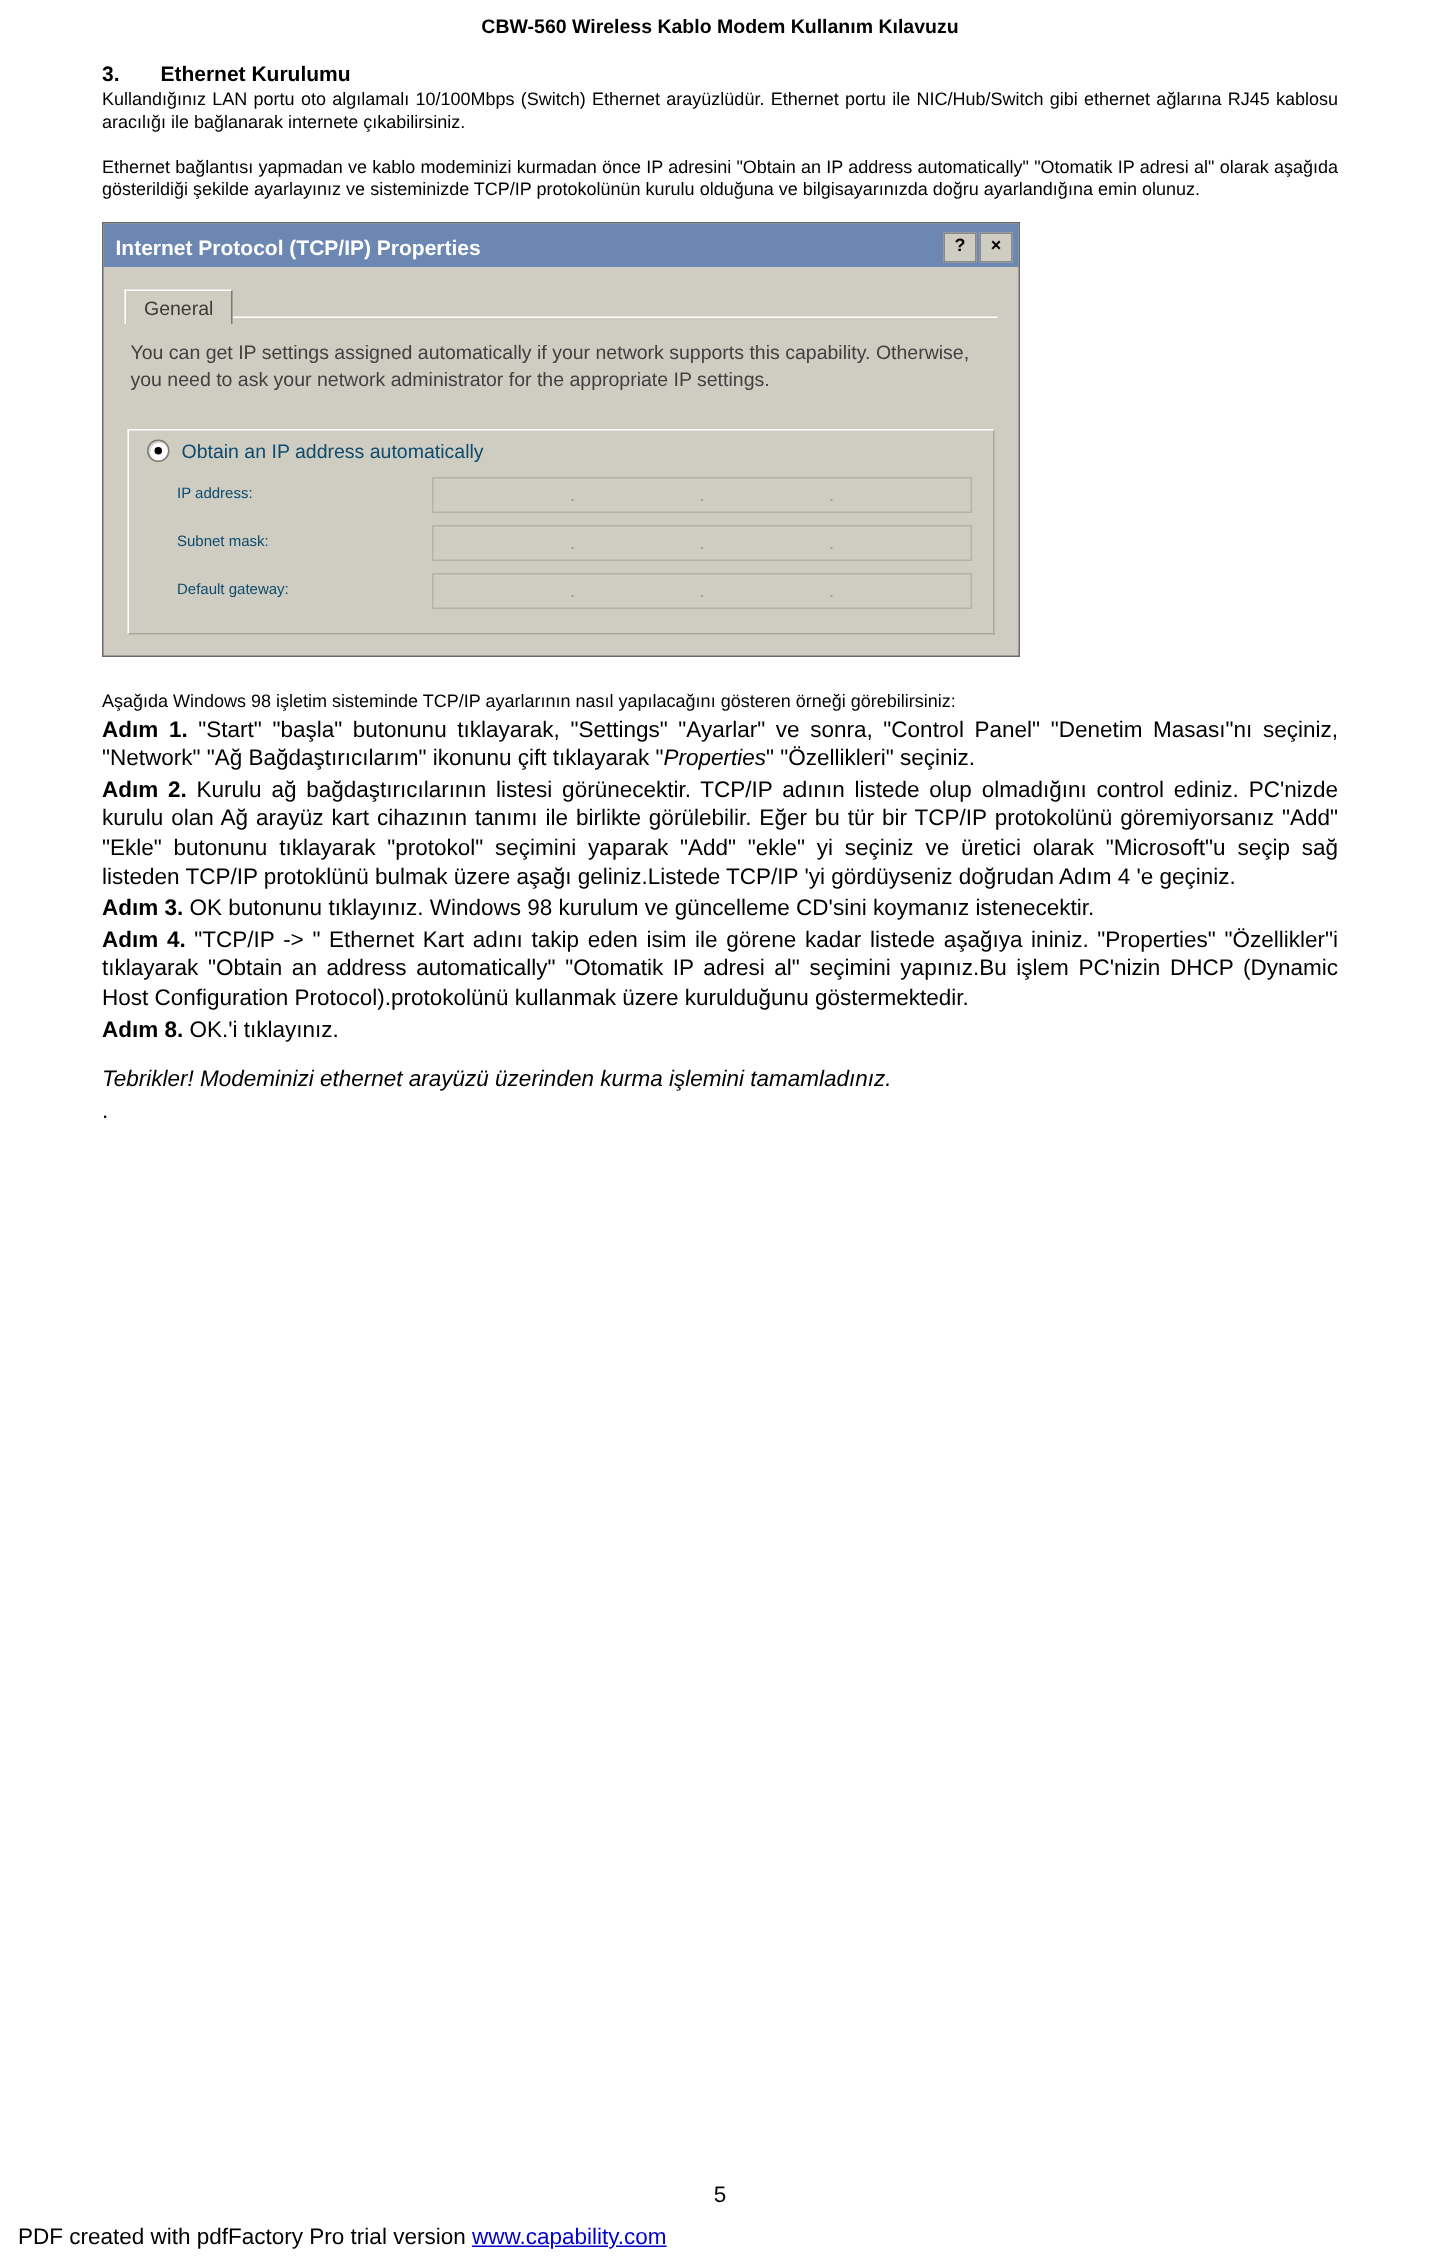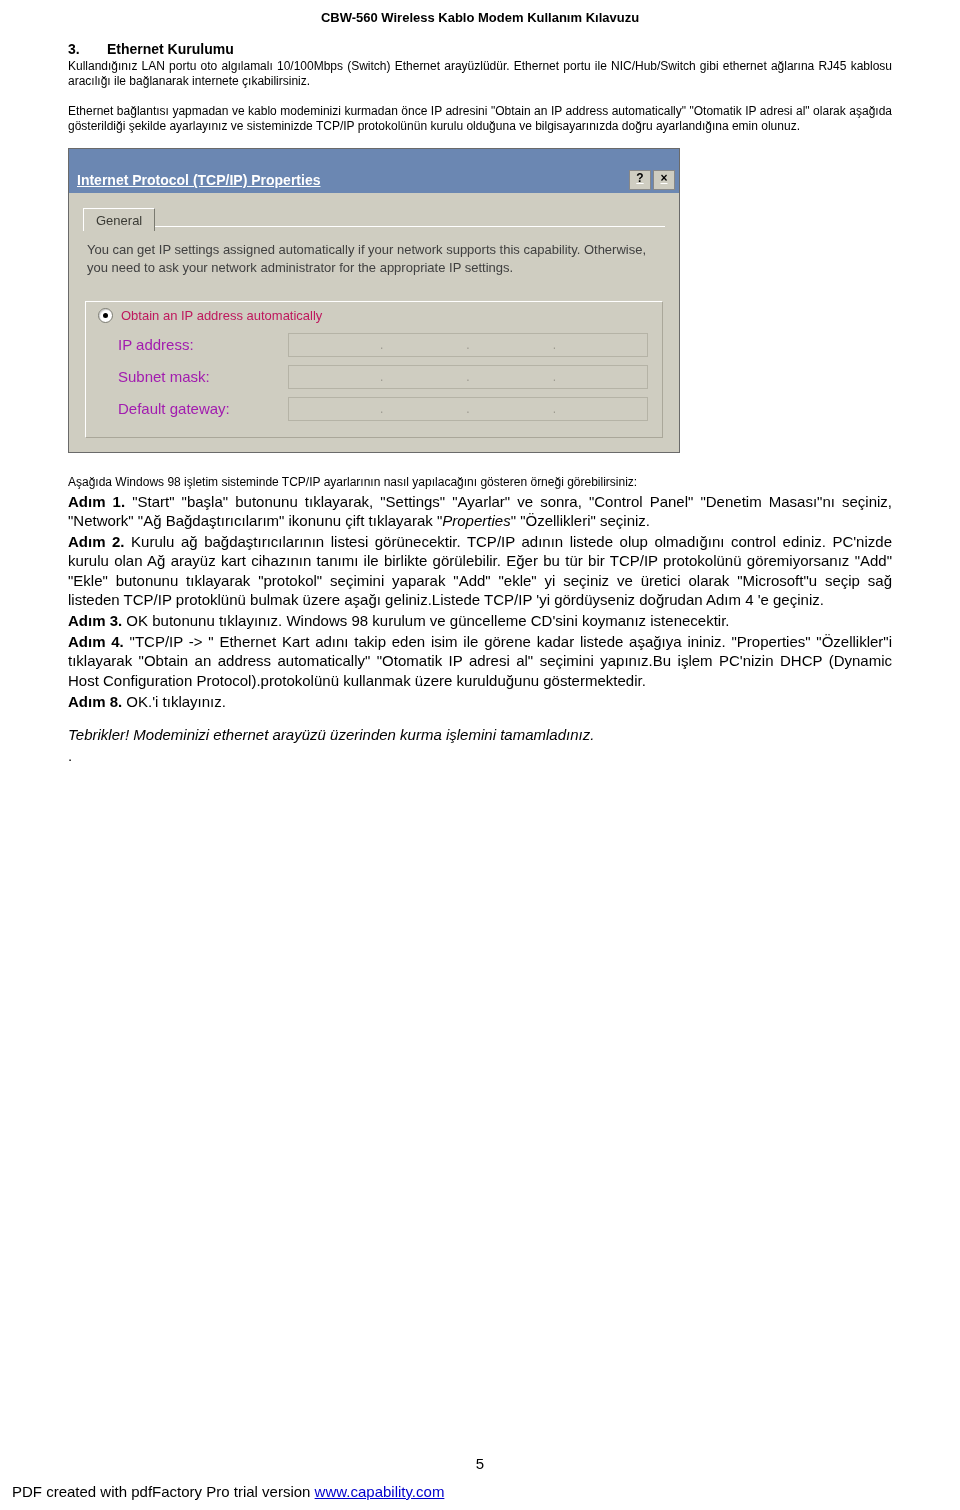--- a/index.html
+++ b/index.html
@@ -41,24 +41,23 @@
     background: #cfcdc1;
     border: 1px solid #6a6a6a;
     font-family: Tahoma, Arial, sans-serif;
   }
   .dlg-titlebar {
     display: flex;
     align-items: center;
     justify-content: space-between;
     background: #6b87b2;
     color: #fff;
-    padding: 21px 4px 3px 8px;
+    padding: 6px 4px 3px 8px;
     font-size: 14px;
     font-weight: bold;
-    text-decoration: underline;
   }
   .dlg-titlebar-right {
     display: flex;
     gap: 2px;
   }
   .dlg-btn {
     width: 20px;
     height: 18px;
     background: #cfcdc1;
     border: 1px solid #888;
@@ -100,21 +99,21 @@
     border-top-color: #fff;
     padding: 0 12px 8px 12px;
     margin: 0 2px;
   }
   .radio-row {
     display: flex;
     align-items: center;
     gap: 8px;
     margin: 6px 0 10px 0;
     font-size: 13px;
-    color: #be185d;
+    color: #0c4a6e;
   }
   .radio {
     width: 13px;
     height: 13px;
     border-radius: 50%;
     background: #fff;
     border: 1px solid #7a7a70;
     box-shadow: inset 1px 1px 1px rgba(0,0,0,0.2);
     display: inline-flex;
     align-items: center;
@@ -129,22 +128,22 @@
   .ip-grid {
     margin: 8px 2px 4px 20px;
   }
   .ip-row {
     display: flex;
     align-items: center;
     margin-bottom: 8px;
   }
   .ip-label {
     width: 170px;
-    font-size: 15px;
-    color: #a21caf;
+    font-size: 10px;
+    color: #0c4a6e;
   }
   .ip-input {
     flex: 1;
     height: 22px;
     background: #cfcdc1;
     border: 1px solid #b5b3a6;
     display: flex;
     align-items: center;
     justify-content: space-evenly;
     color: #9c9a90;

